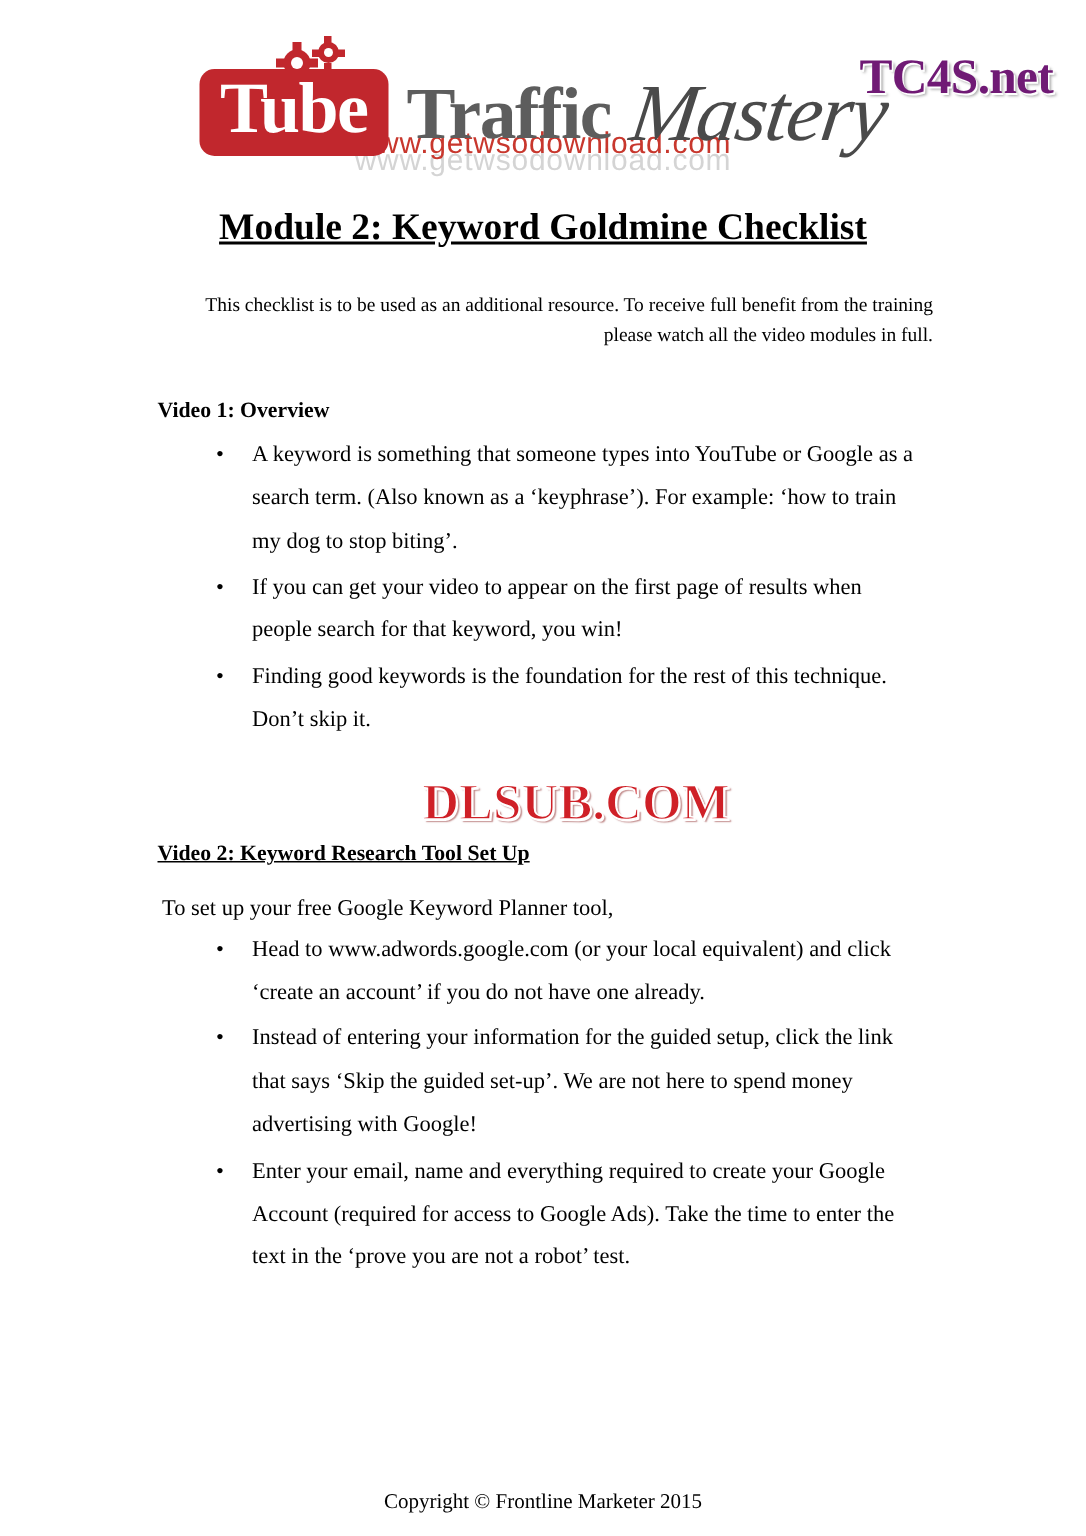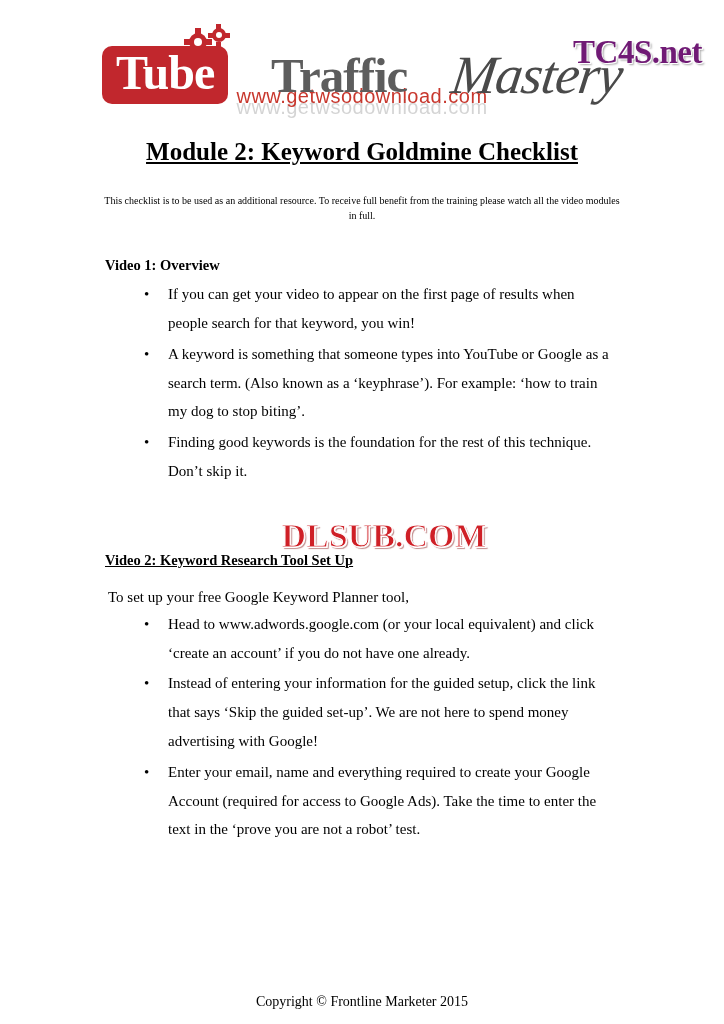--- a/index.html
+++ b/index.html
@@ -83,21 +83,21 @@
 
   
   .logo {
     position: relative;
     margin: 0 auto;
     width: 520px;
     height: 90px;
     margin-top: 30px;
     display: flex;
     align-items: center;
-    justify-content: space-between;
+    justify-content: center;
   }
   .logo-tube {
     background: #c1272d;
     color: #ffffff;
     font-family: "Liberation Serif", serif;
     font-weight: bold;
     font-size: 48px;
     padding: 2px 14px 6px 14px;
     border-radius: 10px;
     line-height: 1.05;
@@ -135,22 +135,22 @@
     font-weight: bold;
     font-size: 25px;
     text-align: center;
     margin: 16px 0 0 0;
     line-height: 1.25;
     padding: 0 80px;
     text-decoration: underline;
   }
   .intro {
     font-family: "Liberation Serif", serif;
-    font-size: 10px;
-    text-align: center;
+    font-size: 13px;
+    text-align: right;
     margin: 26px 42px 0 42px;
     line-height: 1.5;
   }
   h2.section {
     font-family: "Liberation Serif", serif;
     font-weight: bold;
     font-size: 14.5px;
     margin: 34px 0 6px 0;
     padding-left: 45px;
   }
@@ -224,22 +224,22 @@
     <span class="logo-traffic">Traffic</span>
     <span class="logo-mastery">Mastery</span>
   </div>
 
   <h1 class="doc-title">Module 2: Keyword Goldmine Checklist</h1>
 
   <p class="intro">This checklist is to be used as an additional resource. To receive full benefit from the training please watch all the video modules in full.</p>
 
   <h2 class="section">Video 1: Overview</h2>
   <ul class="bullets">
+    <li>A keyword is something that someone types into YouTube or Google as a search term. (Also known as a ‘keyphrase’). For example: ‘how to train my dog to stop biting’.</li>
     <li>If you can get your video to appear on the first page of results when people search for that keyword, you win!</li>
-    <li>A keyword is something that someone types into YouTube or Google as a search term. (Also known as a ‘keyphrase’). For example: ‘how to train my dog to stop biting’.</li>
     <li>Finding good keywords is the foundation for the rest of this technique. Don’t skip it.</li>
   </ul>
 
   <div class="spacer-lg"></div>
 
   <h2 class="section underline">Video 2: Keyword Research Tool Set Up</h2>
   <p class="lead">To set up your free Google Keyword Planner tool,</p>
   <ul class="bullets">
     <li>Head to www.adwords.google.com (or your local equivalent) and click ‘create an account’ if you do not have one already.</li>
     <li>Instead of entering your information for the guided setup, click the link that says ‘Skip the guided set-up’. We are not here to spend money advertising with Google!</li>

